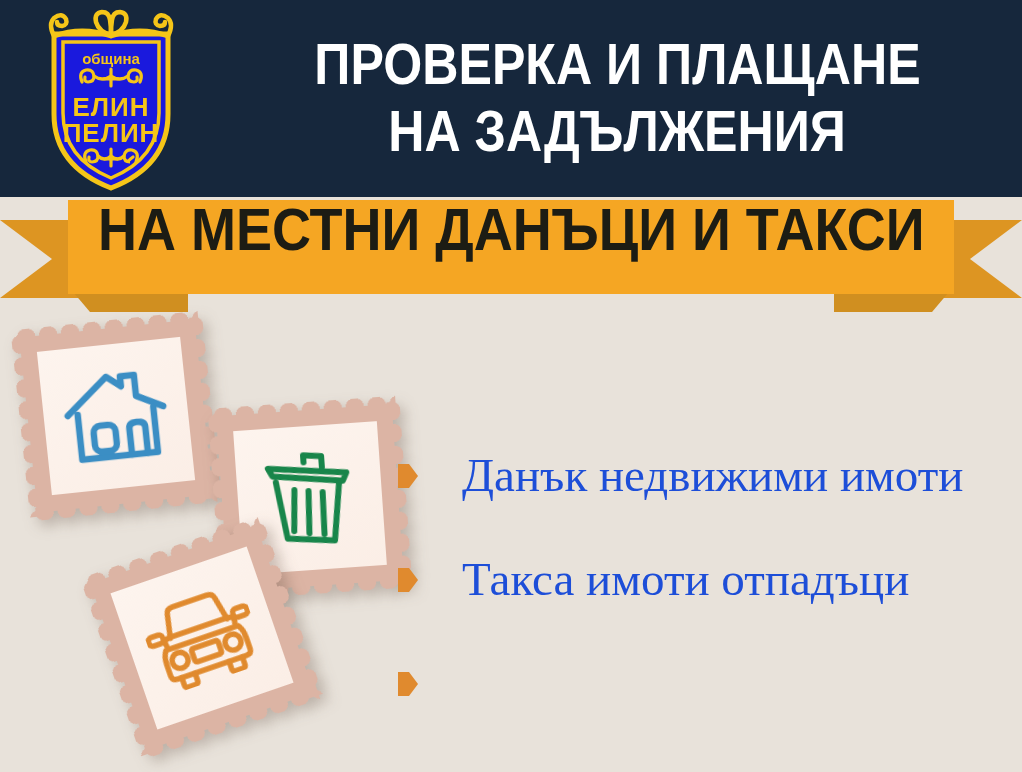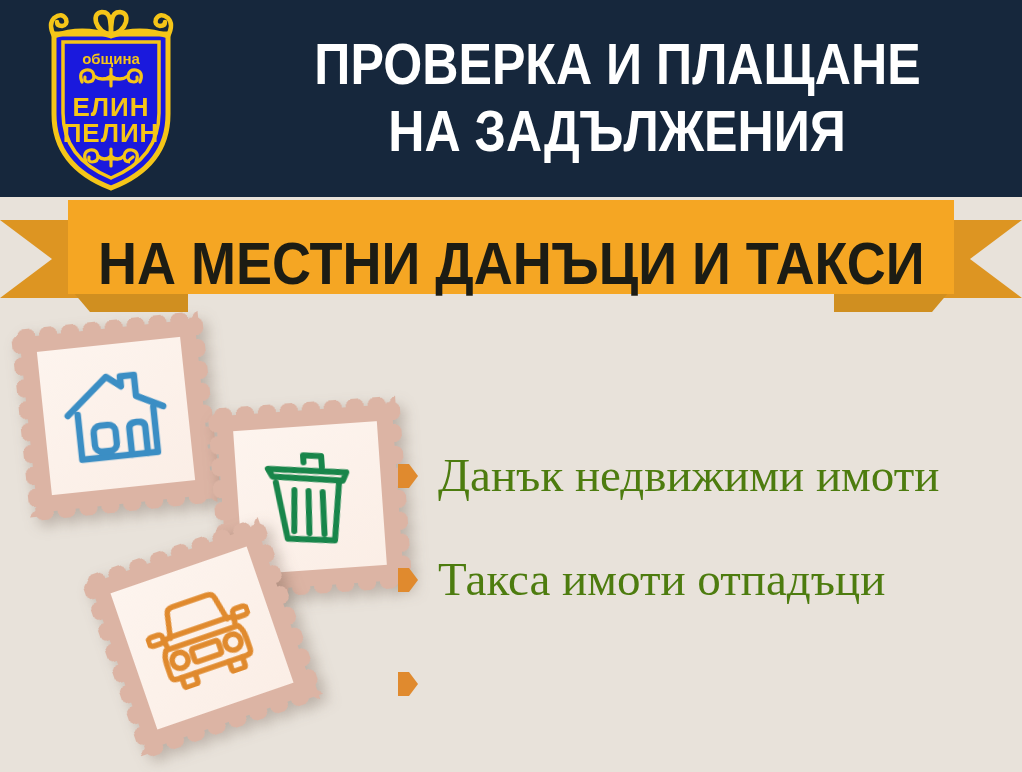--- a/index.html
+++ b/index.html
@@ -99,21 +99,21 @@
   .ribbon-fold.right { right: 68px; clip-path: polygon(0 0, 120px 0, 98px 26px, 0 26px); }
 
   .ribbon-main {
     position: absolute;
     left: 68px;
     top: 2px;
     width: 886px;
     height: 94px;
     background: #f5a623;
     display: flex;
-    align-items: flex-end;
+    align-items: flex-start;
     justify-content: center;
   }
   .ribbon-text {
     color: #1c1c14;
     font-family: "Liberation Sans Narrow", "Liberation Sans", sans-serif;
     font-weight: bold;
     font-size: 60px;
     line-height: 1;
     letter-spacing: 0px;
     transform: scaleX(0.9);
@@ -199,22 +199,23 @@
     height: 24px;
     flex: 0 0 auto;
     margin-right: 20px;
     background: #e08a2e;
     clip-path: polygon(0 0, 11px 0, 20px 12px, 11px 24px, 0 24px);
   }
   .tax-label {
     font-family: "Liberation Serif", "DejaVu Serif", serif;
     font-size: 47px;
     line-height: 1.05;
-    color: #4d7c0f;
+    color: #1d4ed8;
     white-space: nowrap;
+    margin-left: 24px;
   }
 </style>
 </head>
 <body>
 
 <div id="poster">
 
   <div class="header-bar"></div>
 
   <div class="logo-wrap">

